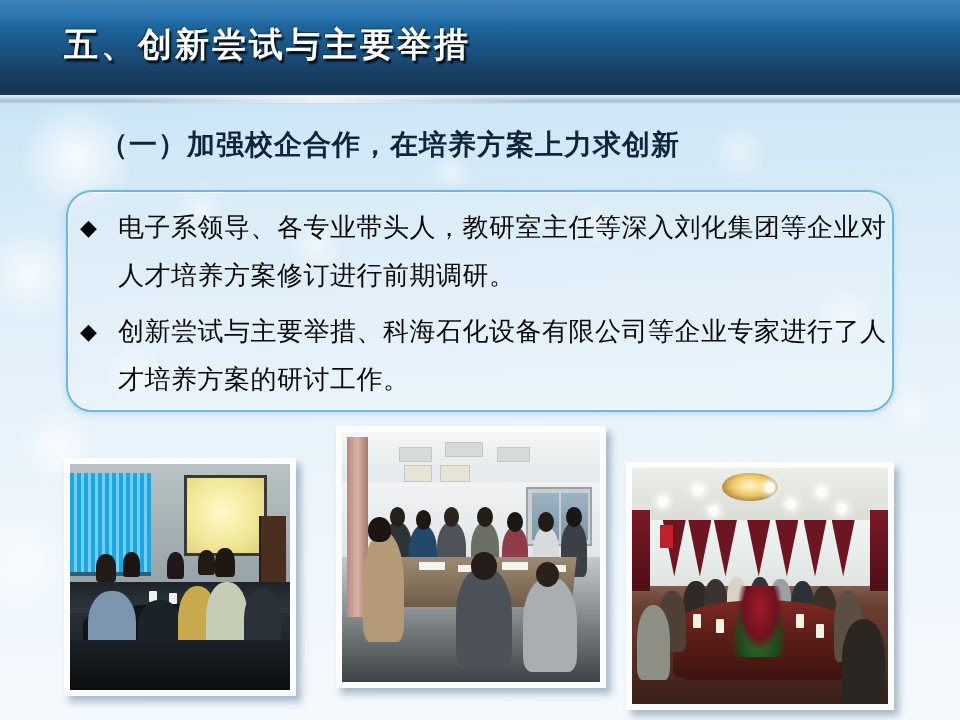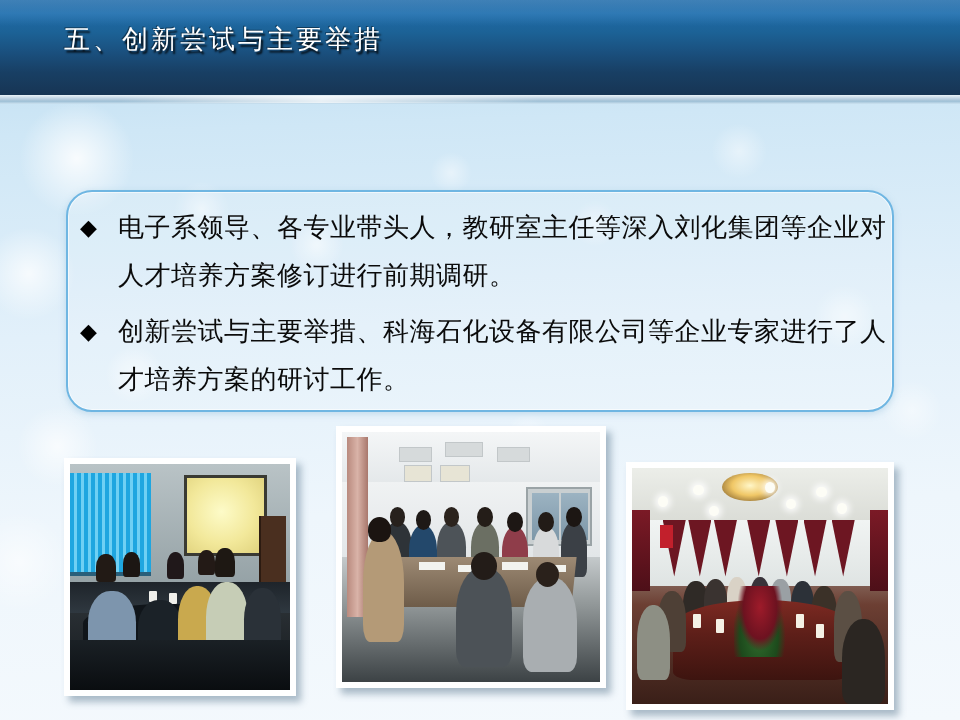--- a/index.html
+++ b/index.html
@@ -49,22 +49,22 @@
   .header-sheen {
     position: absolute;
     left: 0; top: 0;
     width: 960px; height: 26px;
     background: linear-gradient(180deg, rgba(90,160,215,0.55), rgba(90,160,215,0));
     pointer-events: none;
   }
   .header-title {
     position: absolute;
     left: 64px; top: 22px;
-    font-size: 26px;
-    font-weight: normal;
+    font-size: 34px;
+    font-weight: bold;
     color: #ffffff;
     letter-spacing: 3px;
     font-family: "Liberation Serif", "DejaVu Serif", serif;
     text-shadow: 2px 3px 2px rgba(0,0,0,0.85), -1px -1px 0 rgba(0,0,0,0.4);
     white-space: nowrap;
   }
   .header-underline {
     position: absolute;
     left: 0; top: 95px;
     width: 960px; height: 9px;
@@ -245,20 +245,21 @@
 
 <div id="slide">
 
   <div class="header-bar">
     <div class="header-sheen"></div>
   </div>
   <div class="header-title">五、创新尝试与主要举措</div>
   <div class="header-underline"></div>
   <div class="header-underline-glow"></div>
 
+  <div class="subtitle">（一）加强校企合作，在培养方案上力求创新</div>
 
   <div class="content-box"></div>
 
   <div class="bullet-list">
     <div class="bullet-row">
       <span class="bullet-mark">◆</span>
       <span class="bullet-text">电子系领导、各专业带头人，教研室主任等深入刘化集团等企业对人才培养方案修订进行前期调研。</span>
     </div>
     <div class="bullet-row">
       <span class="bullet-mark">◆</span>

